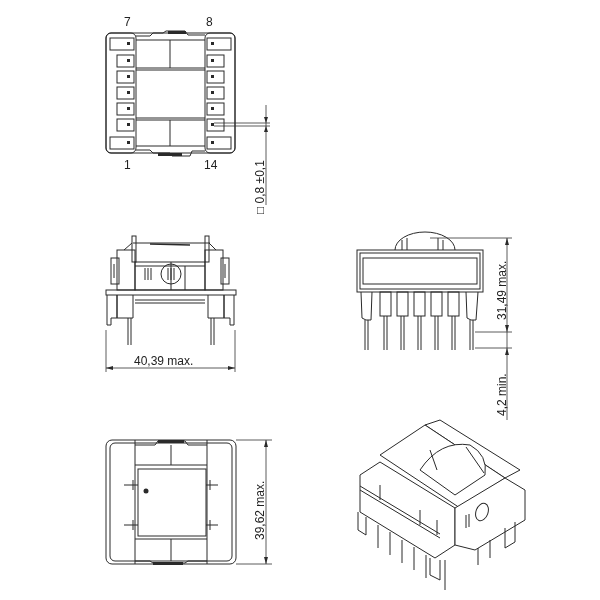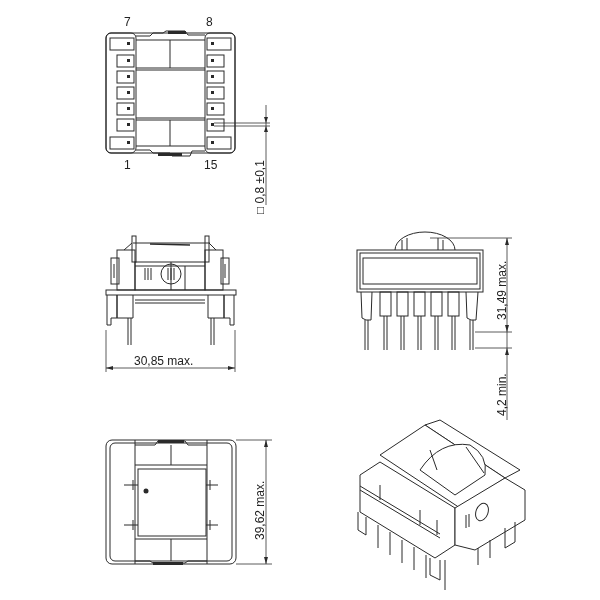--- a/index.html
+++ b/index.html
@@ -245,22 +245,22 @@
       <line x1="478" y1="548" x2="478" y2="565" class="ln"></line>
       <line x1="490" y1="540" x2="490" y2="558" class="ln"></line>
       <path d="M505 528 L505 548 L515 542 L515 522" class="ln"></path>
     </g>
   </g>
 </svg>
 
 <span class="lbl" style="left:124px; top:16px;">7</span>
 <span class="lbl" style="left:206px; top:16px;">8</span>
 <span class="lbl" style="left:124px; top:159px;">1</span>
-<span class="lbl" style="left:204px; top:159px;">15</span>
+<span class="lbl" style="left:204px; top:159px;">14</span>
 
 <span class="vlbl" style="left:254px; top:214px;">□ 0,8 ±0,1</span>
 
-<span class="lbl" style="left:134px; top:355px;">30,85  max.</span>
+<span class="lbl" style="left:134px; top:355px;">40,39  max.</span>
 
 <span class="vlbl" style="left:496px; top:320px;">31,49  max.</span>
 <span class="vlbl" style="left:496px; top:416px;">4,2  min.</span>
 
 <span class="vlbl" style="left:254px; top:540px;">39,62  max.</span>
 
 </body></html>

